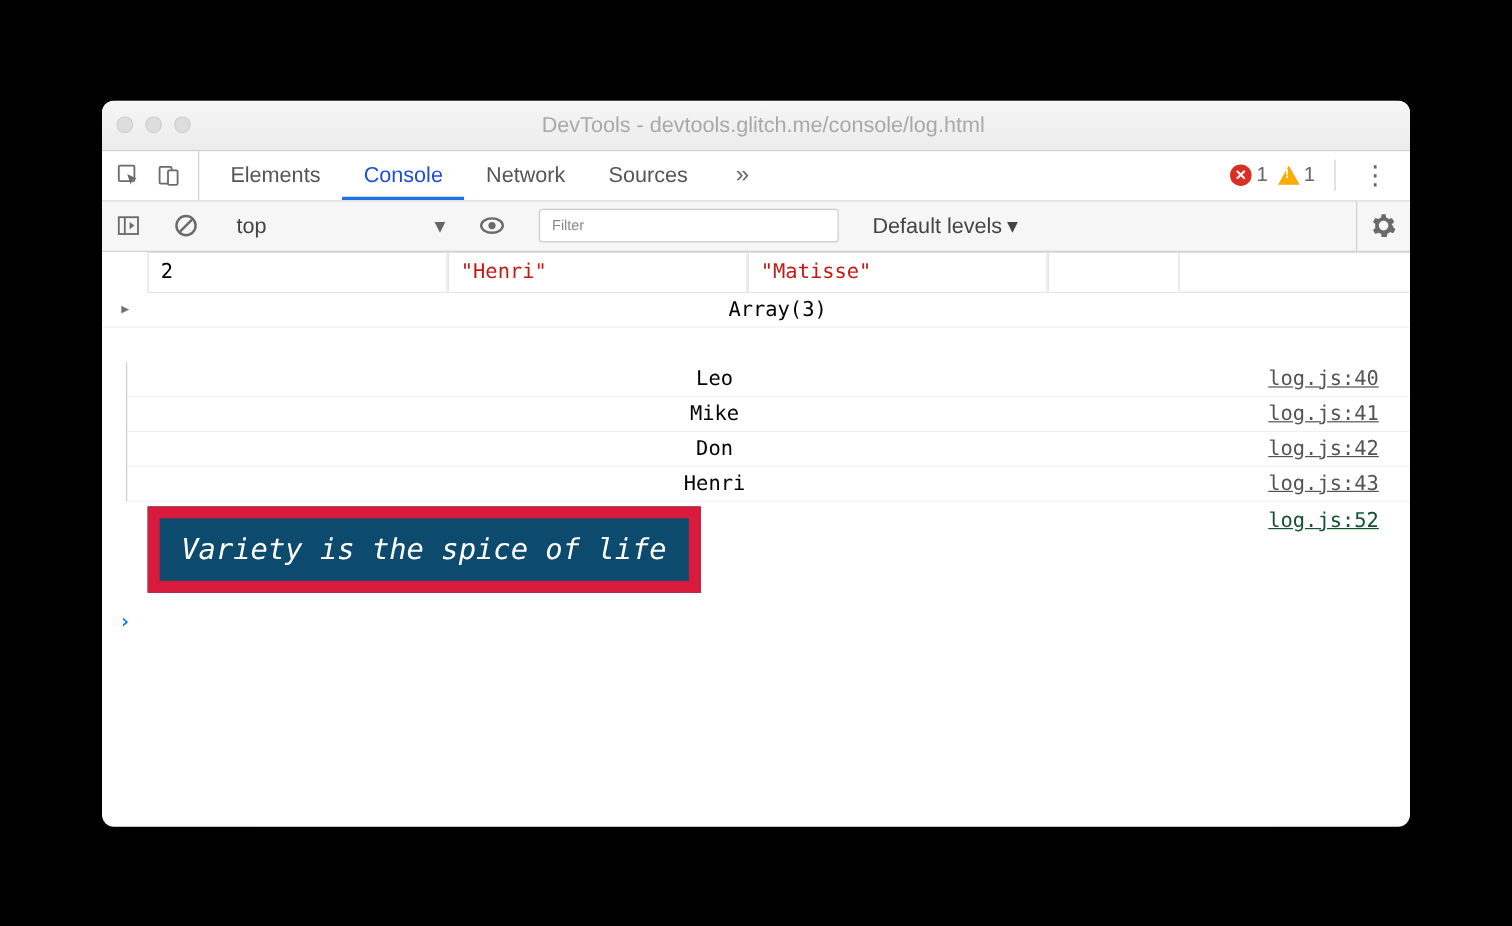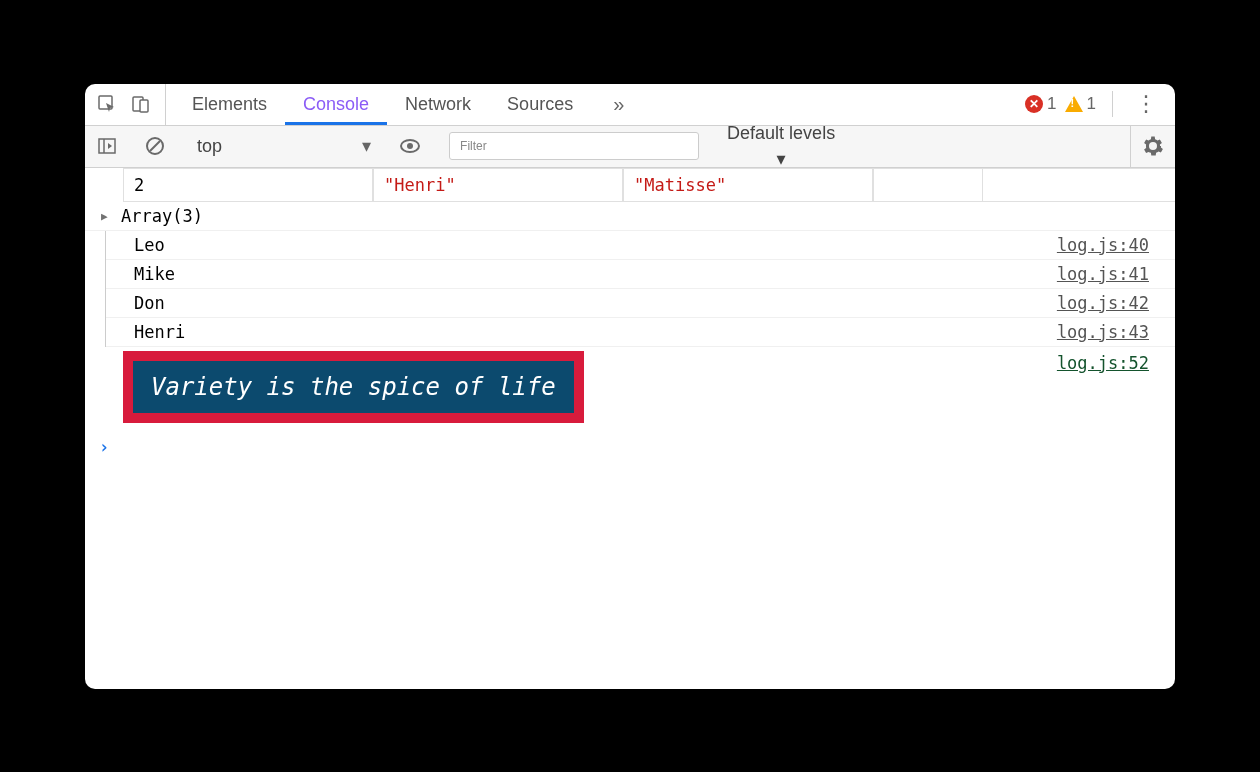--- a/index.html
+++ b/index.html
@@ -84,21 +84,21 @@
     }
     .tab {
       padding: 0 18px;
       font-size: 18px;
       color: #555;
       display: flex;
       align-items: center;
       cursor: pointer;
     }
     .tab.active {
-      color: #8b5cf6;
+      color: #1d4ed8;
       box-shadow: inset 0 -3px 0 #1a73e8;
     }
     .chevrons {
       font-size: 20px;
       color: #666;
       padding-left: 14px;
       cursor: pointer;
     }
     .tabbar-right {
       margin-left: auto;
@@ -189,21 +189,20 @@
     .filter-input::placeholder {
       color: #888;
     }
     .levels {
       font-size: 18px;
       color: #444;
       cursor: pointer;
       display: flex;
       align-items: center;
       gap: 4px;
-      flex-direction: column;
     }
     .gear {
       margin-left: auto;
       color: #666;
       cursor: pointer;
       padding-left: 12px;
       border-left: 1px solid #d0d0d0;
       height: 100%;
       display: flex;
       align-items: center;
@@ -237,31 +236,33 @@
       border-bottom: 1px solid #f0f0f0;
     }
     .disclosure {
       width: 14px;
       color: #727272;
       cursor: pointer;
       font-size: 13px;
     }
     .log-row .content {
       flex: 1;
+      text-align: center;
     }
     .log-row .src {
       padding-right: 26px;
       color: #545454;
       text-decoration: underline;
       cursor: pointer;
     }
     .group-header .content { font-weight: bold; }
     .group-children {
       margin-left: 20px;
       border-left: 1px solid #ccc;
+      margin-top: 29px;
     }
     .group-children .log-row { padding-left: 28px; }
     .styled-log {
       display: flex;
       padding: 4px 0 4px 38px;
     }
     .styled-log .box {
       background: #0c4a6e;
       border: 10px solid #d81b3c;
       color: #fff;
@@ -288,20 +289,28 @@
       font-size: 17px;
     }
     .tri-down::before { content: "▼"; font-size: 11px; }
     .tri-right::before { content: "▶"; font-size: 11px; }
   </style>
 </head>
 <body>
 
 <div class="window">
 
+  <div class="titlebar">
+    <div class="traffic">
+      <span></span>
+      <span></span>
+      <span></span>
+    </div>
+    <div class="titlebar-title">DevTools - devtools.glitch.me/console/log.html</div>
+  </div>
 
   <div class="tabbar">
     <div class="tabbar-left">
       <span class="icon-btn">
         <svg width="20" height="20" viewBox="0 0 20 20" fill="none" stroke="#6a6a6a" stroke-width="1.5">
           <rect x="2" y="2" width="13" height="13" rx="1"></rect>
           <path d="M9 9 L17 13 L13 14 L12 18 Z" fill="#6a6a6a" stroke="none"></path>
         </svg>
       </span>
       <span class="icon-btn">

